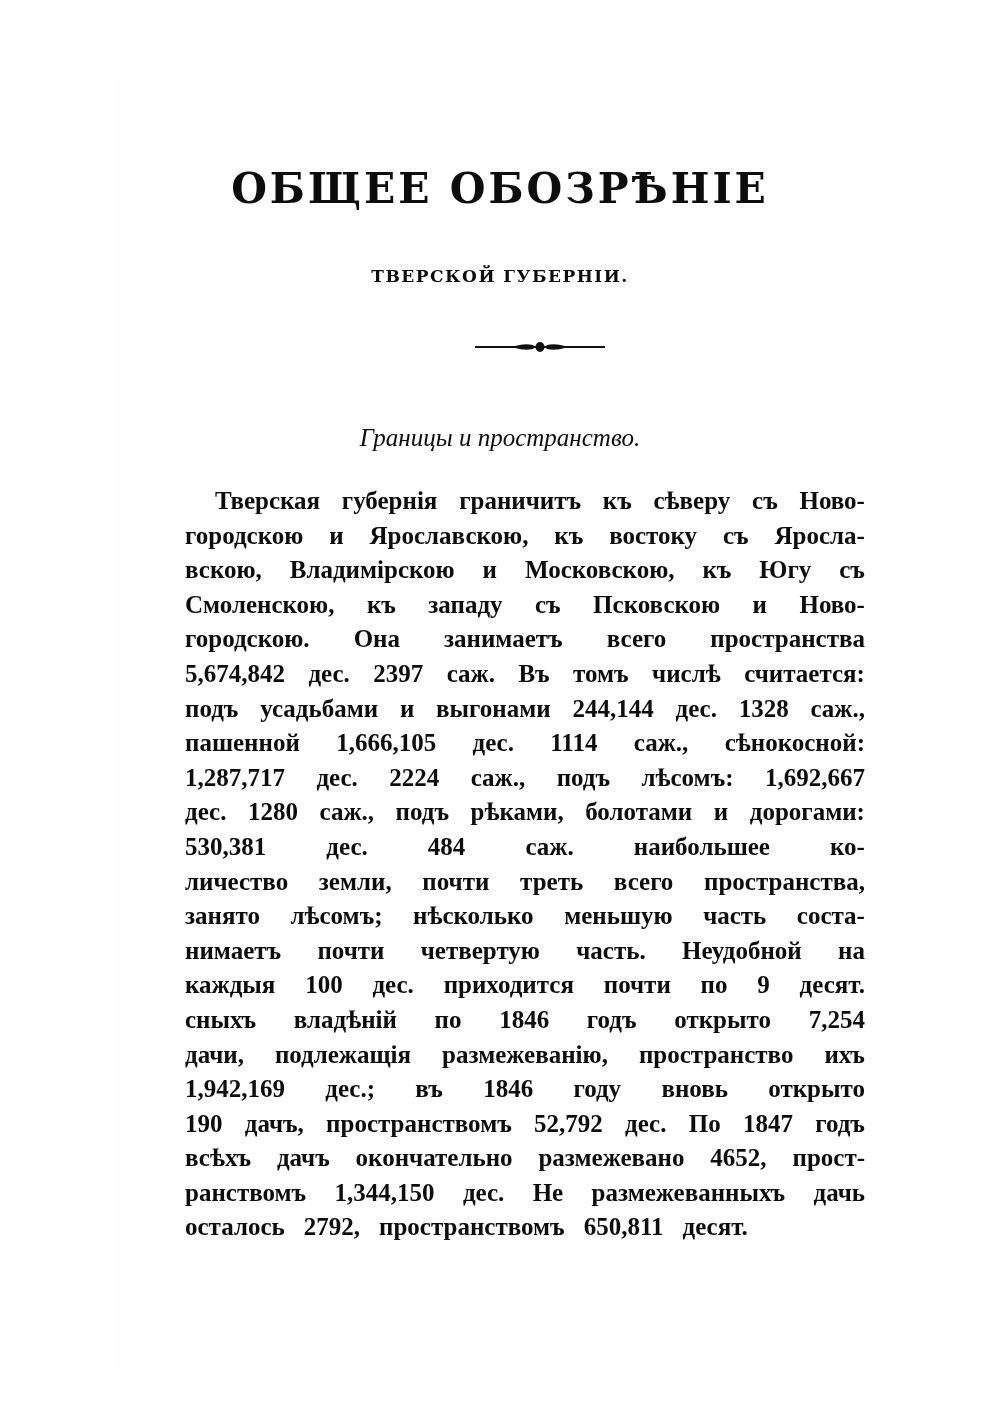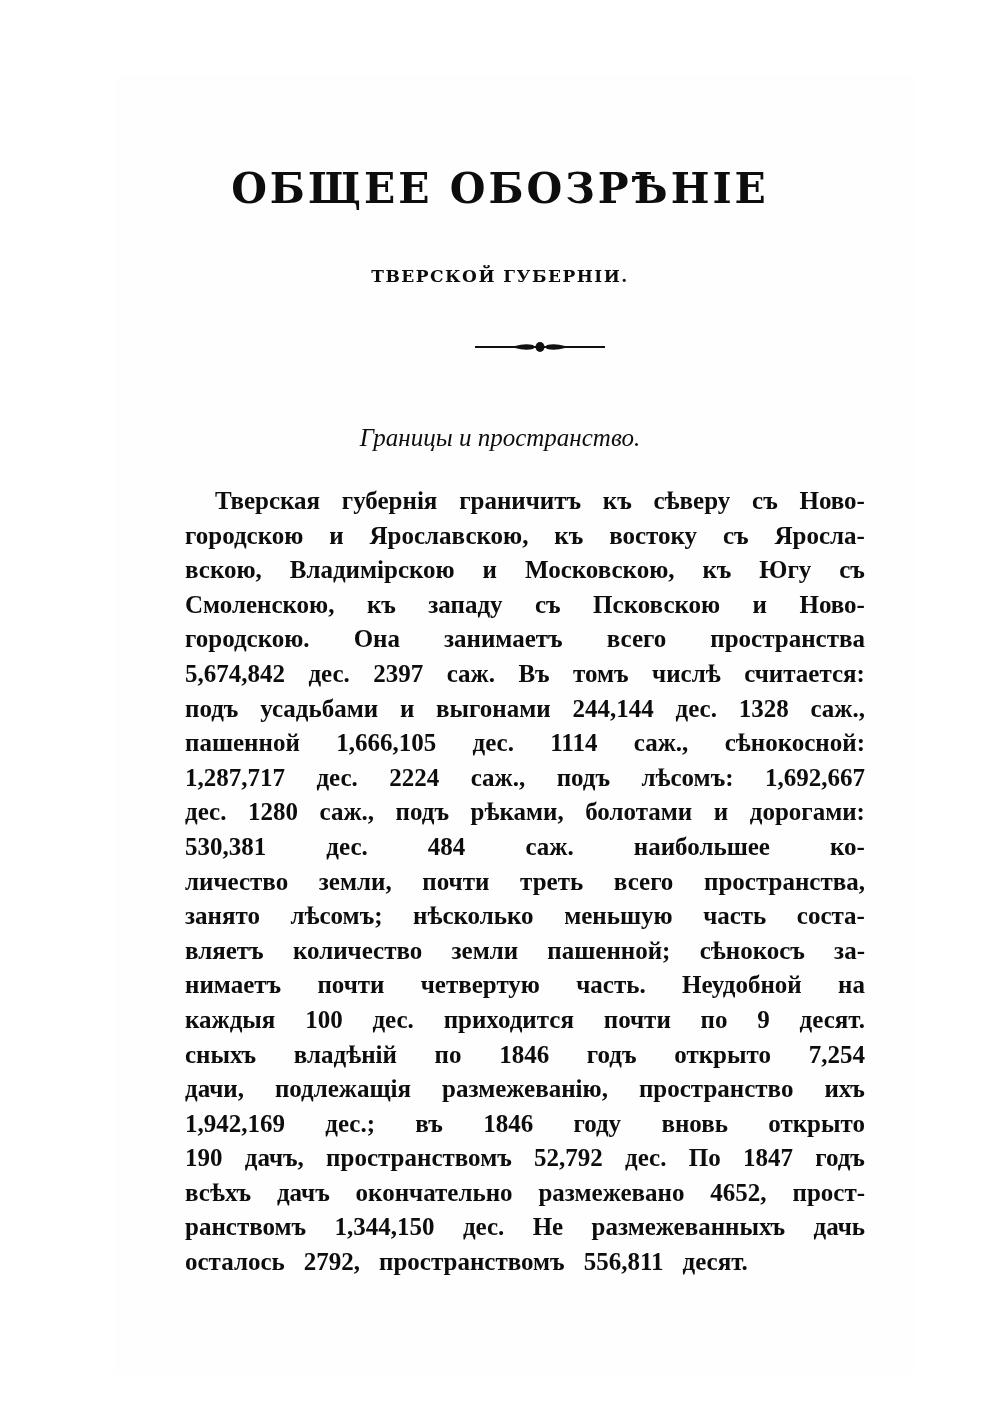--- a/index.html
+++ b/index.html
@@ -221,28 +221,20 @@
     </div>
     <div class="line">
       <span class="w">занято</span>
       <span class="w">лѣсомъ;</span>
       <span class="w">нѣсколько</span>
       <span class="w">меньшую</span>
       <span class="w">часть</span>
       <span class="w">соста-</span>
     </div>
     <div class="line">
-      <span class="w">вляетъ</span>
-      <span class="w">количество</span>
-      <span class="w">земли</span>
-      <span class="w">пашенной;</span>
-      <span class="w">сѣнокосъ</span>
-      <span class="w">за-</span>
-    </div>
-    <div class="line">
       <span class="w">нимаетъ</span>
       <span class="w">почти</span>
       <span class="w">четвертую</span>
       <span class="w">часть.</span>
       <span class="w">Неудобной</span>
       <span class="w">на</span>
     </div>
     <div class="line">
       <span class="w">каждыя</span>
       <span class="w">100</span>
@@ -301,16 +293,16 @@
       <span class="w">1,344,150</span>
       <span class="w">дес.</span>
       <span class="w">Не</span>
       <span class="w">размежеванныхъ</span>
       <span class="w">дачь</span>
     </div>
     <div class="line last">
       <span class="w">осталось</span>
       <span class="w">2792,</span>
       <span class="w">пространствомъ</span>
-      <span class="w">556,811</span>
+      <span class="w">650,811</span>
       <span class="w">десят.</span>
     </div>
   </div>
 
 </body></html>

